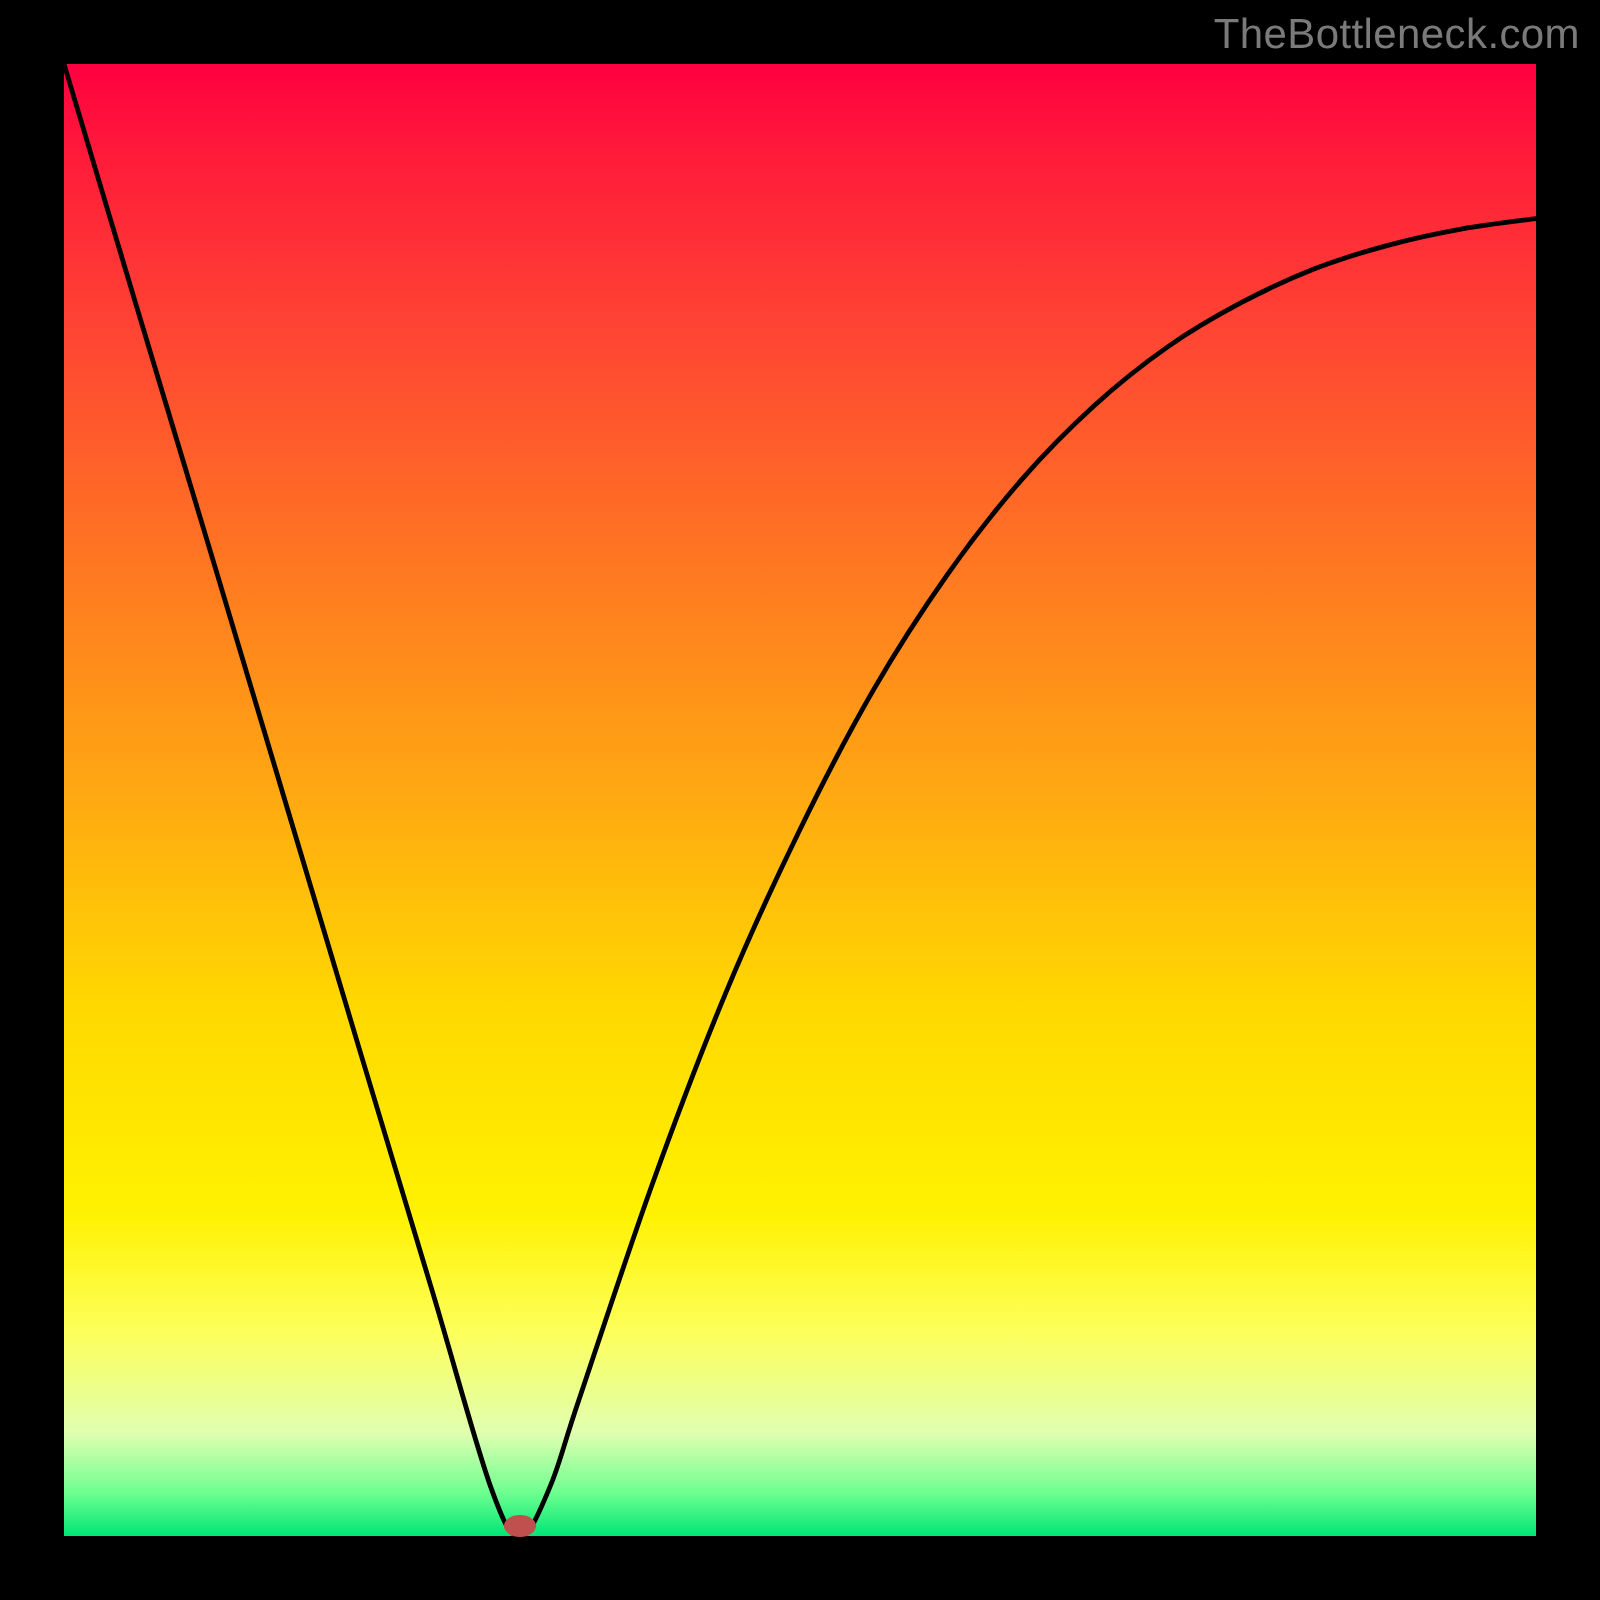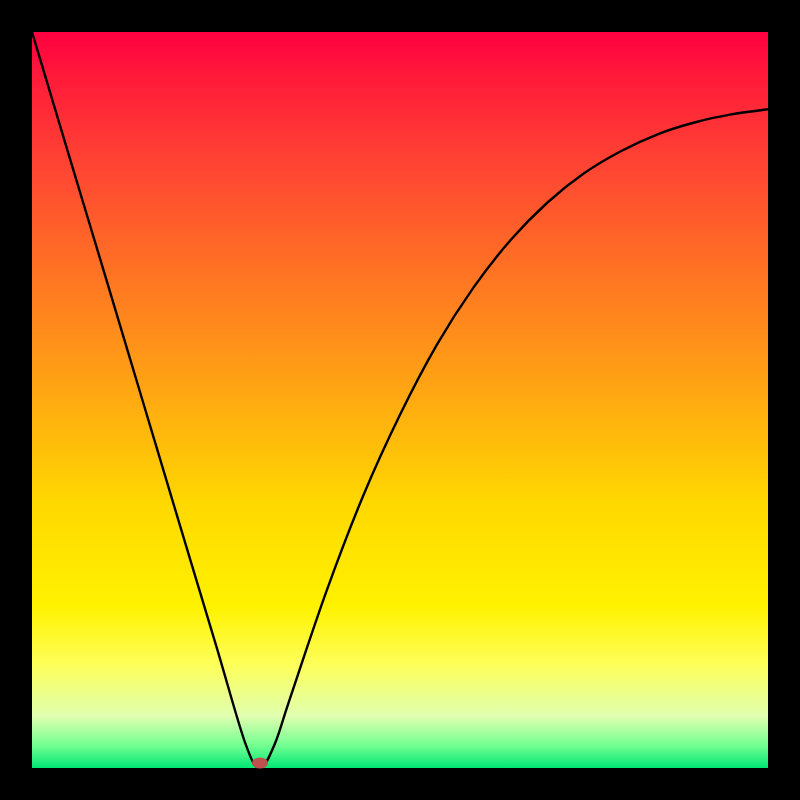--- a/index.html
+++ b/index.html
@@ -60,20 +60,21 @@
     background: #c0504d;
     border-radius: 50% / 50%;
     transform: translate(-50%, -50%);
   }
 </style>
 </head>
 <body>
 
 <div class="frame">
 
+  <div class="watermark">TheBottleneck.com</div>
 
   <div class="plot-area">
     <svg class="curve" viewBox="0 0 736 736" preserveAspectRatio="none">
       <path id="curve-path" fill="none" stroke="#000000" stroke-width="2.4" stroke-linecap="round" stroke-linejoin="round" d="M 0.00 0.00 C 6.13 20.49, 24.53 82.06, 36.80 122.91 C 49.07 163.76, 61.33 204.24, 73.60 245.09 C 85.87 285.94, 98.13 327.03, 110.40 368.00 C 122.67 408.97, 134.93 450.06, 147.20 490.91 C 159.47 531.76, 172.96 576.29, 184.00 613.09 C 195.04 649.89, 206.08 691.23, 213.44 711.71 C 220.80 732.20, 223.25 736.00, 228.16 736.00 C 233.07 736.00, 237.97 723.12, 242.88 711.71 C 247.79 700.30, 249.01 692.94, 257.60 667.55 C 266.19 642.16, 282.13 593.34, 294.40 559.36 C 306.67 525.38, 318.93 493.12, 331.20 463.68 C 343.47 434.24, 355.73 407.87, 368.00 382.72 C 380.27 357.57, 392.53 334.02, 404.80 312.80 C 417.07 291.58, 429.33 272.81, 441.60 255.39 C 453.87 237.97, 466.13 222.39, 478.40 208.29 C 490.67 194.18, 502.93 181.91, 515.20 170.75 C 527.47 159.59, 539.73 149.90, 552.00 141.31 C 564.27 132.73, 576.53 125.73, 588.80 119.23 C 601.07 112.73, 613.33 107.09, 625.60 102.30 C 637.87 97.52, 650.13 93.84, 662.40 90.53 C 674.67 87.22, 686.93 84.64, 699.20 82.43 C 711.47 80.22, 729.87 78.14, 736.00 77.28"></path>
     </svg>
     <div id="min-dot" class="dot" style="left: 228.16px; top: 730.848px; width: 16px; height: 11px; background: rgb(192, 80, 77);"></div>
   </div>
 
 </div>
 

